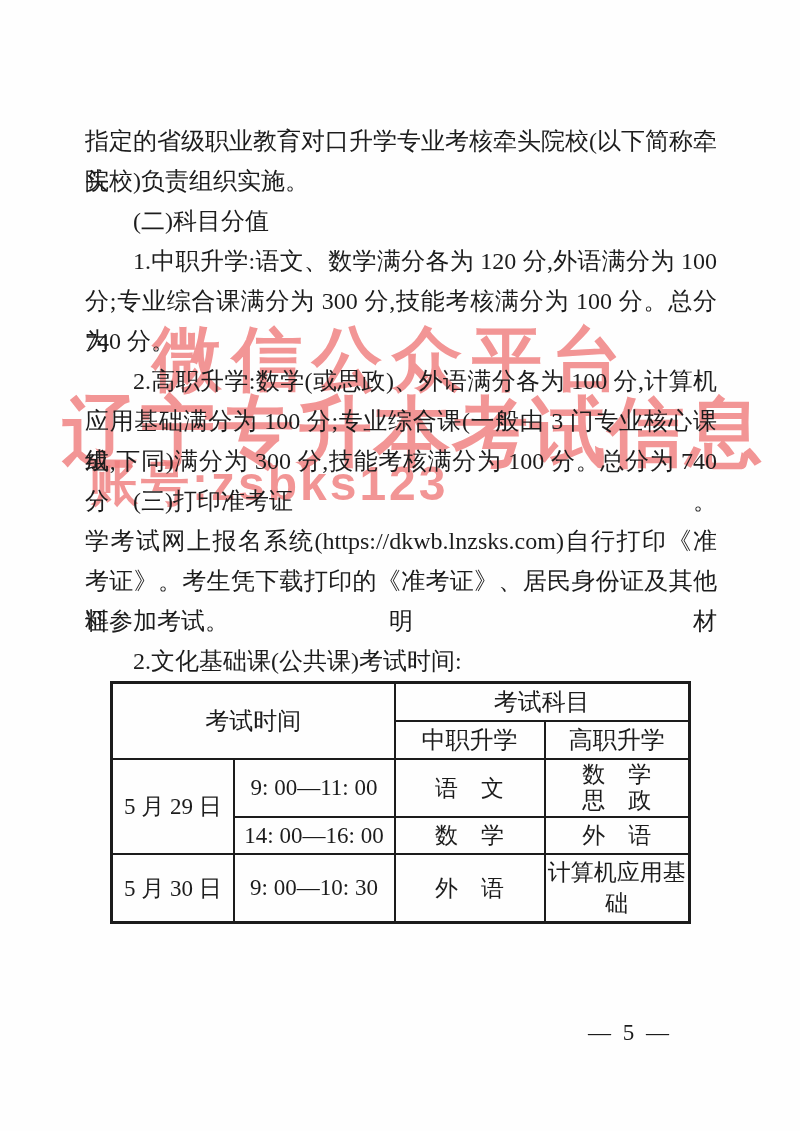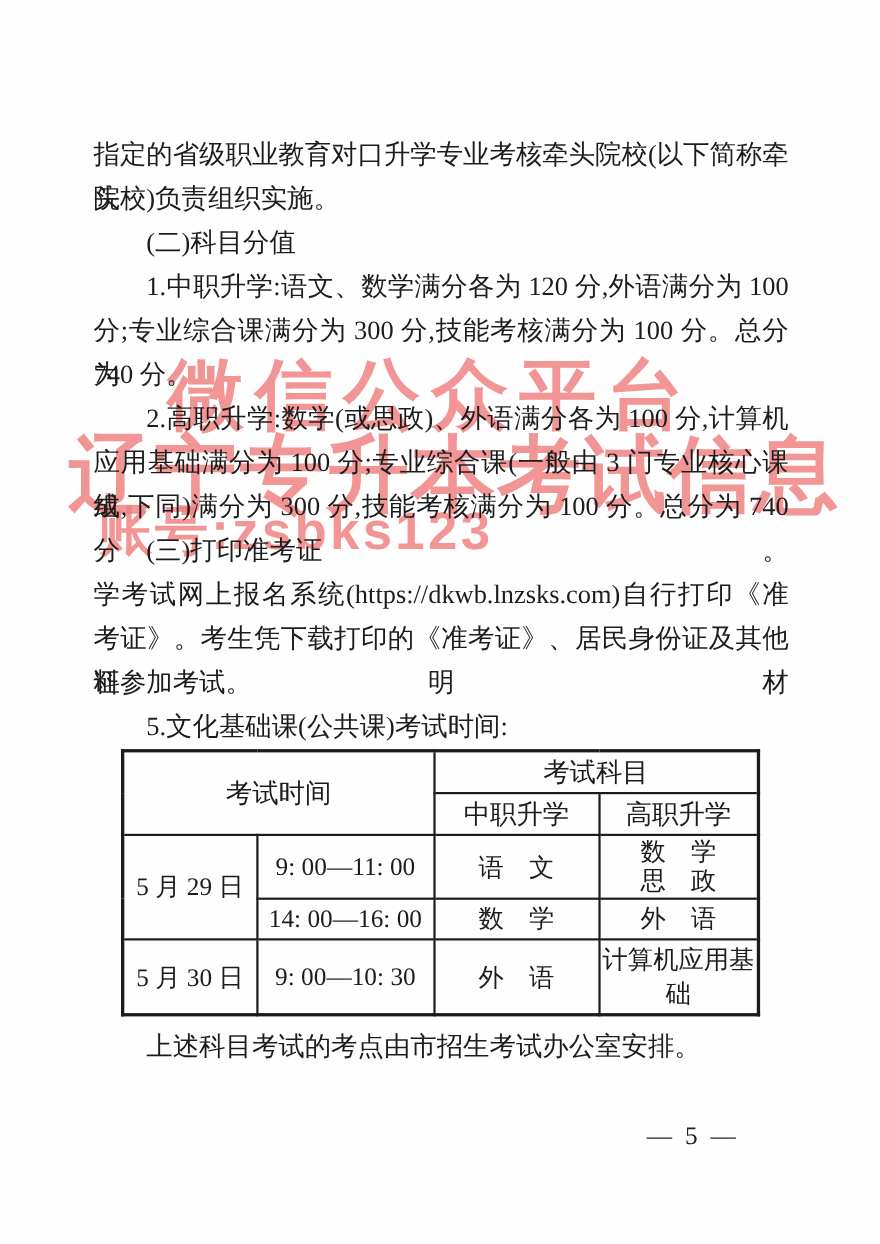--- a/index.html
+++ b/index.html
@@ -82,21 +82,21 @@
     <p class="line indent fill">1.中职升学:语文、数学满分各为 120 分,外语满分为 100</p>
     <p class="line fill">分;专业综合课满分为 300 分,技能考核满分为 100 分。总分为</p>
     <p class="line">740 分。</p>
     <p class="line indent fill">2.高职升学:数学(或思政)、外语满分各为 100 分,计算机</p>
     <p class="line fill">应用基础满分为 100 分;专业综合课(一般由 3 门专业核心课组</p>
     <p class="line fill">成,下同)满分为 300 分,技能考核满分为 100 分。总分为 740 分。</p>
     <p class="line indent">(三)打印准考证</p>
     <p class="line fill">学考试网上报名系统(https://dkwb.lnzsks.com)自行打印《准</p>
     <p class="line fill">考证》。考生凭下载打印的《准考证》、居民身份证及其他证明材</p>
     <p class="line">料参加考试。</p>
-    <p class="line indent">5.文化基础课(公共课)考试时间:</p>
+    <p class="line indent">2.文化基础课(公共课)考试时间:</p>
 
     <table class="exam">
       <colgroup>
         <col style="width:122px">
           <col style="width:161px">
         <col style="width:150px">
           <col style="width:145px">
       </colgroup>
       <tbody>
           <tr class="hr1">
@@ -123,17 +123,16 @@
       </tr>
       <tr class="dr3">
         <td>5 月 30 日</td>
         <td>9: 00—10: 30</td>
         <td>外　语</td>
         <td>计算机应用基础</td>
       </tr>
     </tbody>
       </table>
 
-    <p class="line indent note">上述科目考试的考点由市招生考试办公室安排。</p>
   </div>
 
   <div class="page-number">— 5 —</div>
 </div>
 
 </body></html>

